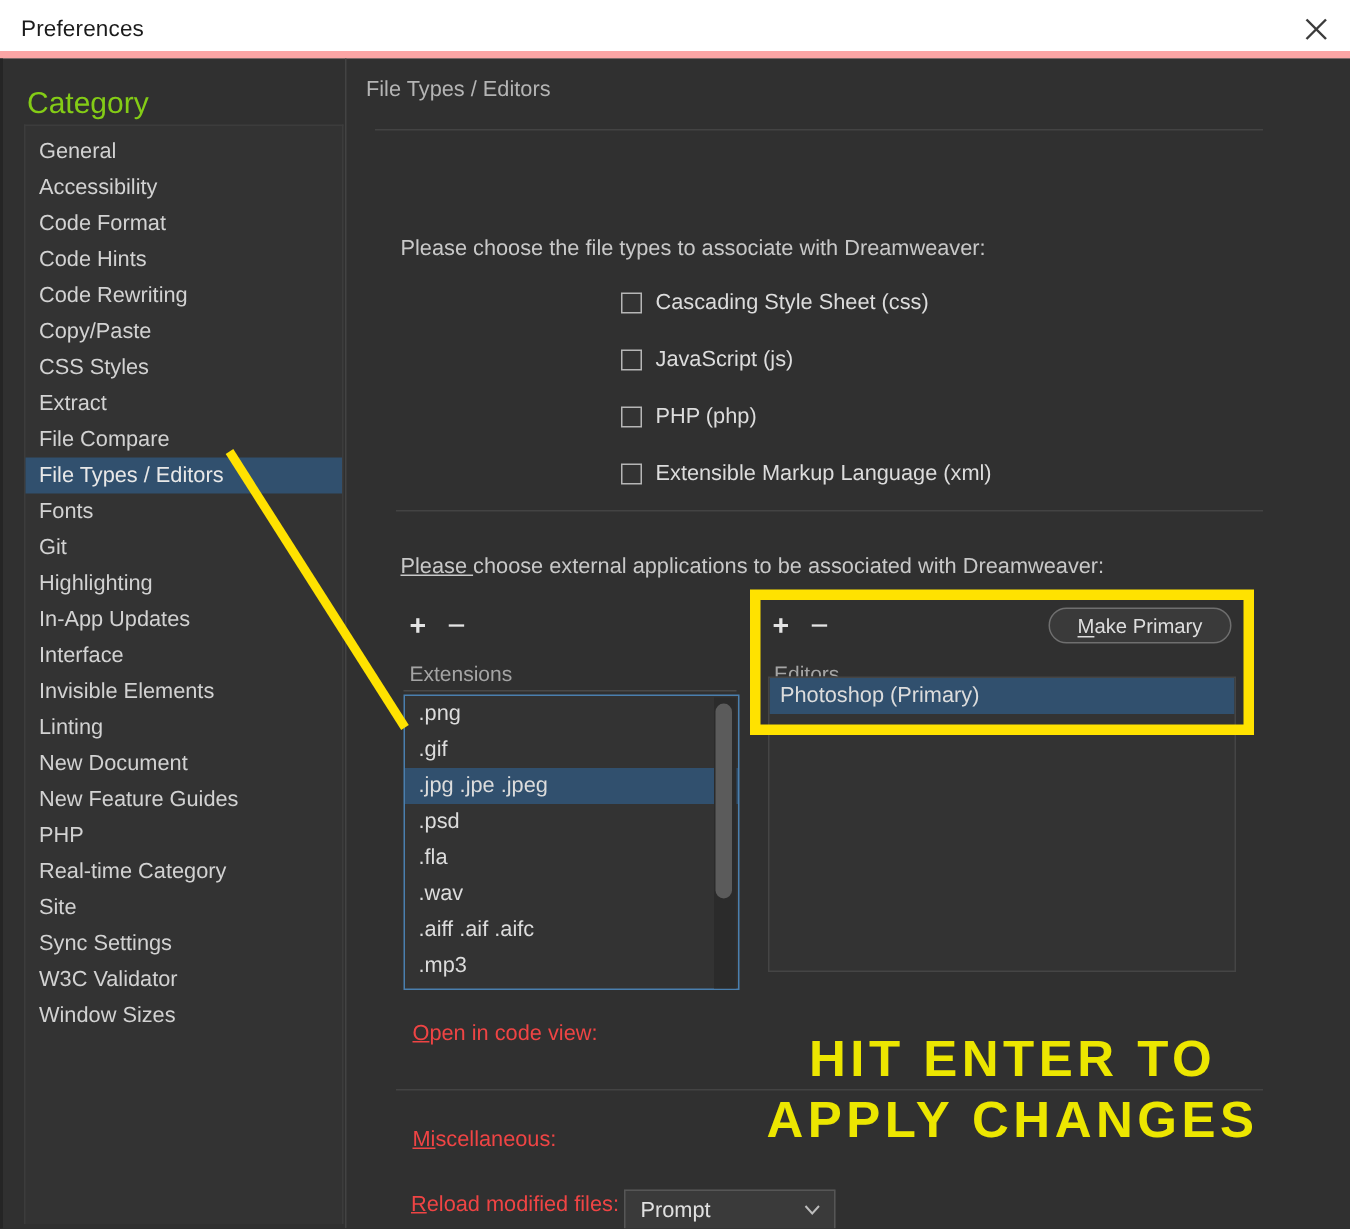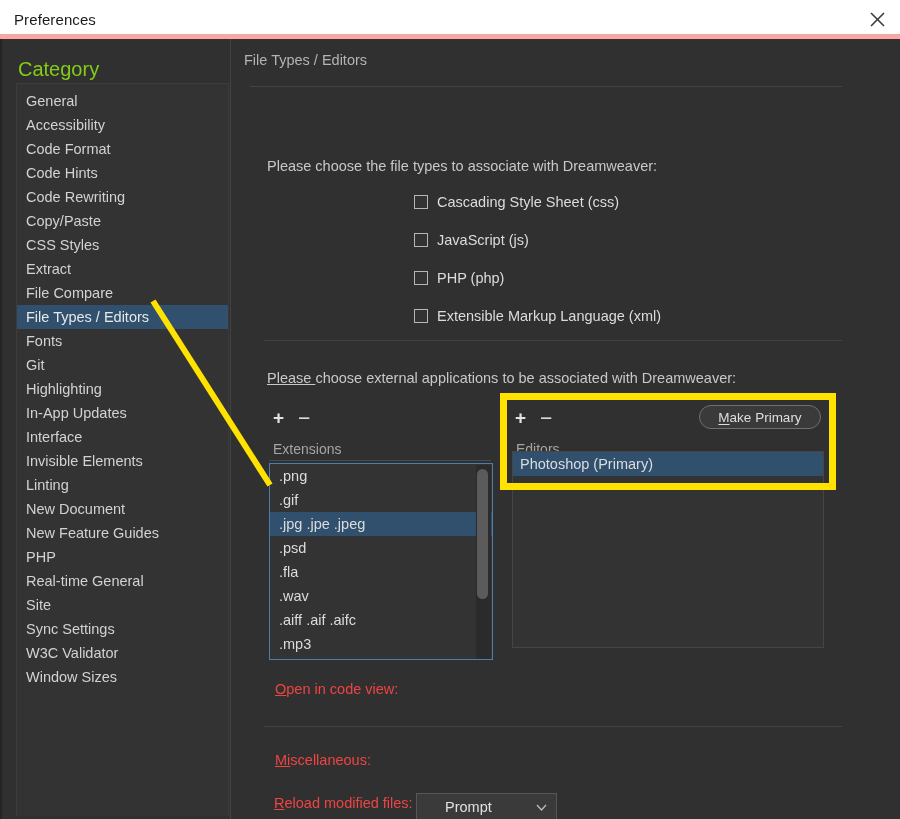--- a/index.html
+++ b/index.html
@@ -232,21 +232,21 @@
 
   
   .sel {
     position: absolute;
     height: 27px;
     background: #3a3a3a;
     border: 1px solid #565656;
     color: #e0e0e0;
     font-size: 14.5px;
     display: flex; align-items: center;
-    padding-left: 28px;
+    padding-left: 10px;
     cursor: pointer;
   }
   .sel .chev {
     position: absolute; right: 9px; top: 6px;
     width: 11px; height: 11px;
   }
   .sel-reload     { left: 414px; top: 754px; width: 141px; }
 
   
   .anno-line {
@@ -309,21 +309,21 @@
         <div class="cat-item">Fonts</div>
         <div class="cat-item">Git</div>
         <div class="cat-item">Highlighting</div>
         <div class="cat-item">In-App Updates</div>
         <div class="cat-item">Interface</div>
         <div class="cat-item">Invisible Elements</div>
         <div class="cat-item">Linting</div>
         <div class="cat-item">New Document</div>
         <div class="cat-item">New Feature Guides</div>
         <div class="cat-item">PHP</div>
-        <div class="cat-item">Real-time General</div>
+        <div class="cat-item">Real-time Category</div>
         <div class="cat-item">Site</div>
         <div class="cat-item">Sync Settings</div>
         <div class="cat-item">W3C Validator</div>
         <div class="cat-item">Window Sizes</div>
       </div>
 
     <div class="pane-divider"></div>
 
     <div class="pane-title">File Types / Editors</div>
     <div class="sep sep-top"></div>
@@ -410,14 +410,18 @@
           </svg>
       </span>
     </div>
 
   </div>
 
   <svg class="anno-line">
     <line id="anno-ln" x1="153" y1="301" x2="270" y2="485" stroke="#ffe200" stroke-width="6"></line>
   </svg>
   <div class="anno-box" style="border-color: rgb(255, 226, 0);"></div>
+  <div class="anno-text" style="color: rgb(236, 230, 0);">
+    <div>HIT ENTER TO</div>
+    <div>APPLY CHANGES</div>
+  </div>
 
 </div>
 
 </body></html>

